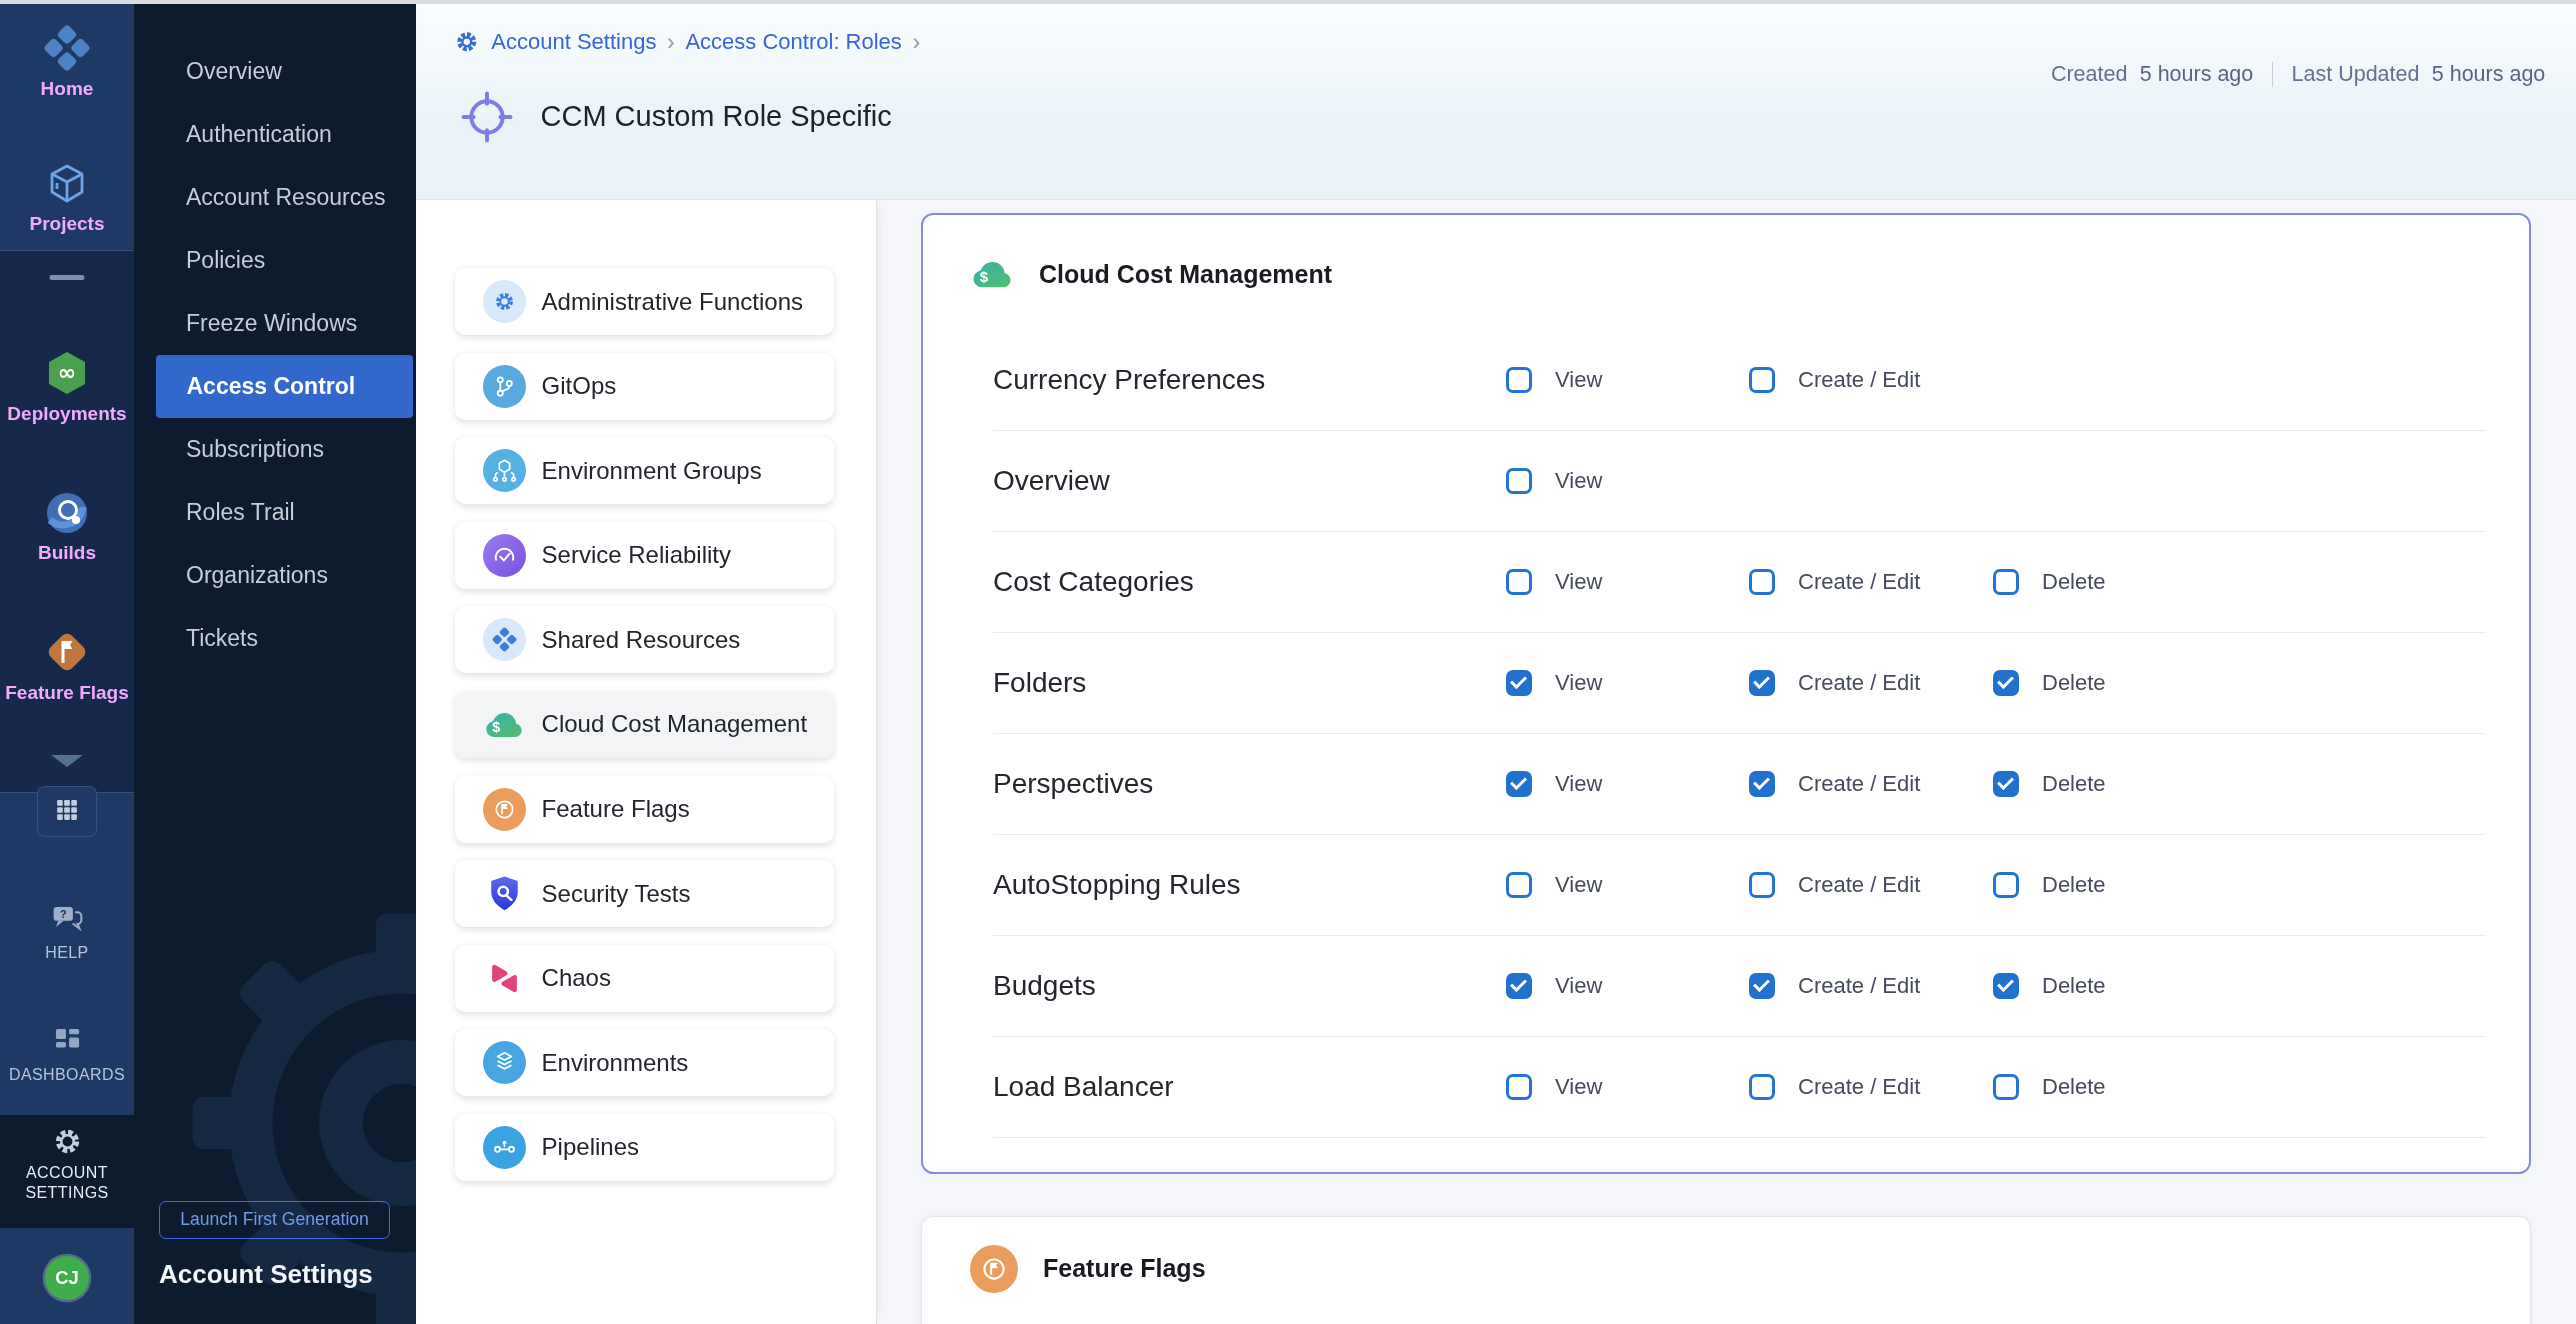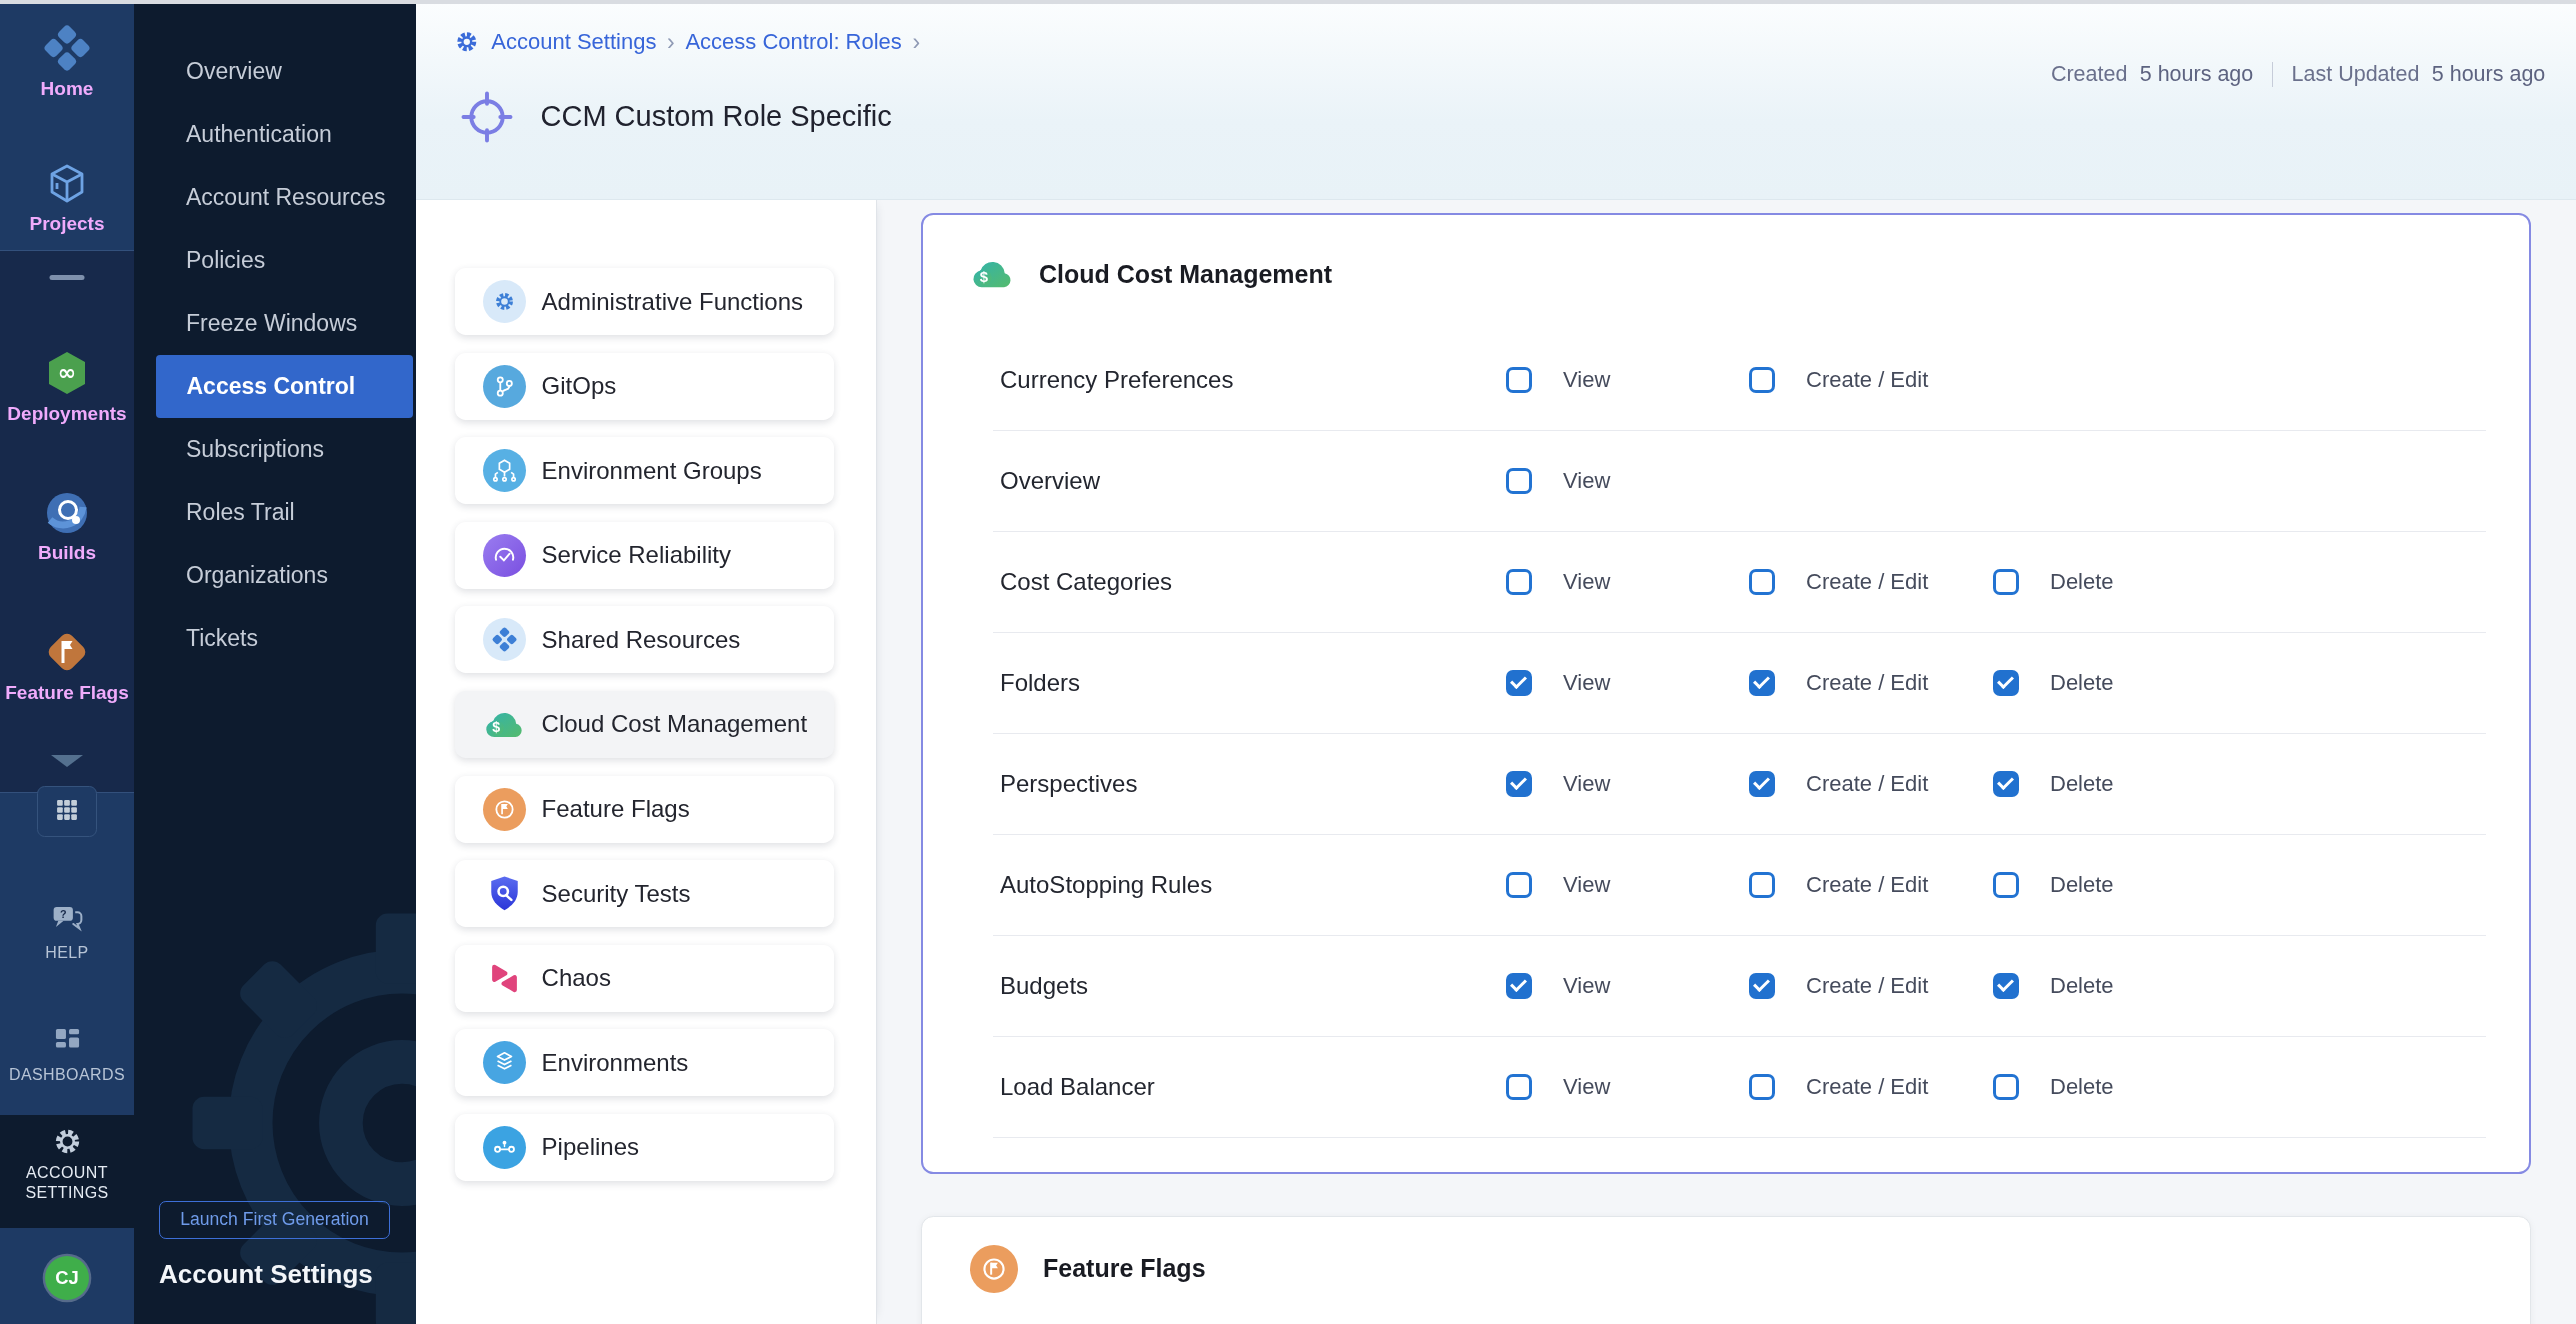--- a/index.html
+++ b/index.html
@@ -85,22 +85,22 @@
   
   .main{position:absolute;left:877px;top:198px;right:0;bottom:0;background:#f4f6f9;z-index:1;}
   .panel{position:absolute;left:44px;top:15.3px;width:1610px;height:961px;background:#ffffff;
          border:2.3px solid #858ae3;border-radius:12.3px;box-sizing:border-box;}
   .panel-head{position:absolute;left:48px;top:40px;display:flex;align-items:center;gap:25px;}
   .panel-head .p-ico{width:43px;height:38px;}
   .panel-head .p-ico svg{width:43px;height:38px;}
   .panel-title{font-size:25px;font-weight:700;color:#191b22;}
   .rows{position:absolute;left:70px;right:43px;top:115px;}
   .perm-row{position:relative;height:100px;border-bottom:1.5px solid #e8eaef;display:flex;align-items:center;}
-  .res-name{font-size:24px;color:#23262f;margin-left:7px;}
-  .perm{position:absolute;top:50%;transform:translateY(-50%);display:flex;align-items:center;gap:31px;}
+  .res-name{font-size:28px;color:#23262f;}
+  .perm{position:absolute;top:50%;transform:translateY(-50%);display:flex;align-items:center;gap:23px;}
   .cb{width:26px;height:26px;border-radius:6.9px;border:3.1px solid #2273d2;background:#fff;box-sizing:border-box;
       position:relative;cursor:pointer;flex:0 0 26px;}
   .cb.checked{border:none;background:#2171cf;}
   .cb.checked::after{content:"";position:absolute;left:5.4px;top:6.1px;width:12.3px;height:6.1px;
       border-left:3.1px solid #fff;border-bottom:3.1px solid #fff;transform:rotate(-45deg);}
   .cbl{font-size:22px;color:#454b5c;}
 
   .panel2{position:absolute;left:44px;top:1018px;width:1610px;height:230px;background:#ffffff;
           border:0.8px solid #e2e6ea;border-radius:12.3px;box-shadow:0 1.5px 7.7px rgba(0,0,0,.05);box-sizing:border-box;}
   .panel2-head{position:absolute;left:48px;top:27.6px;display:flex;align-items:center;gap:25px;}

